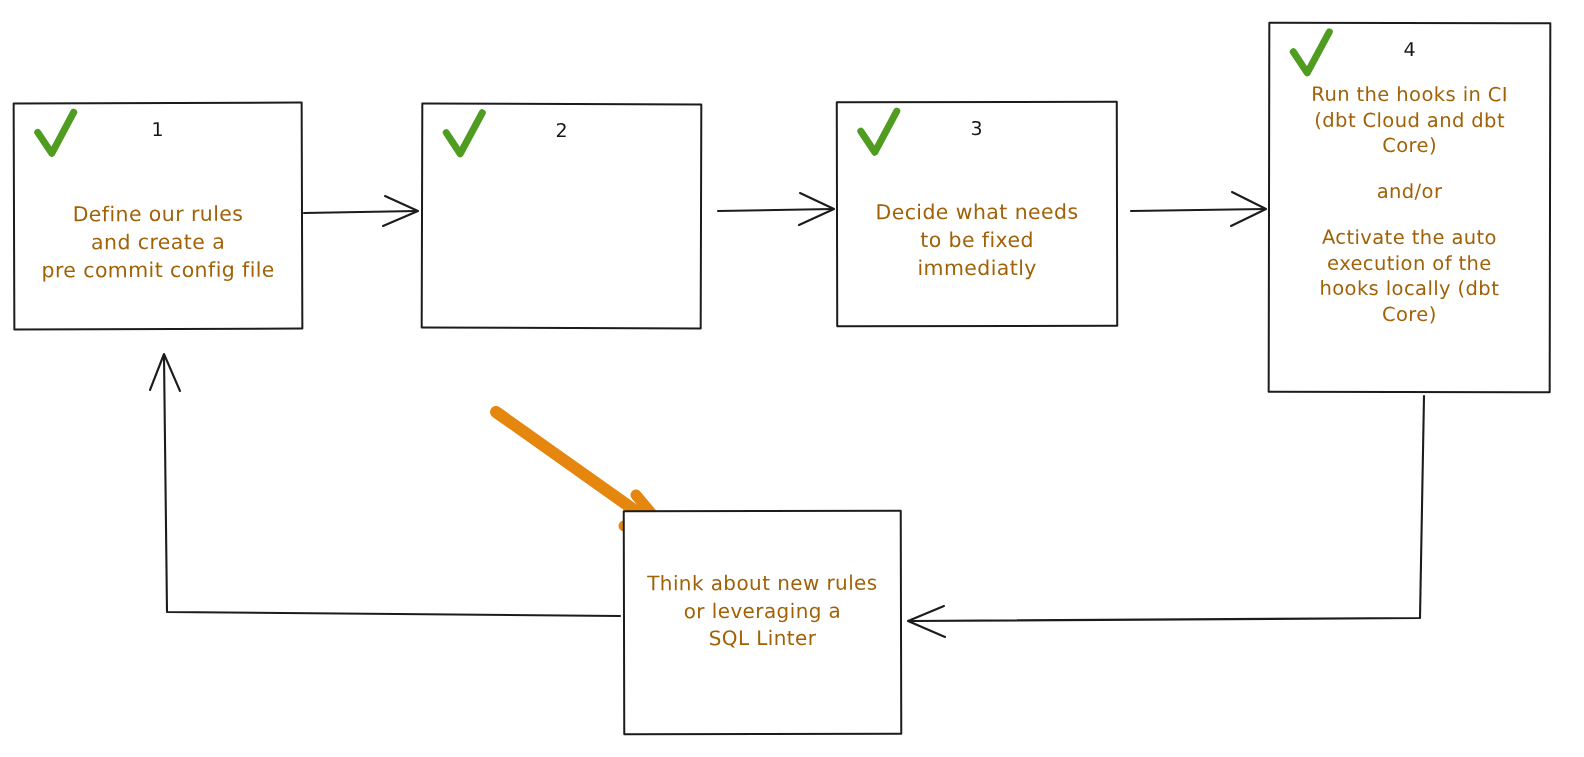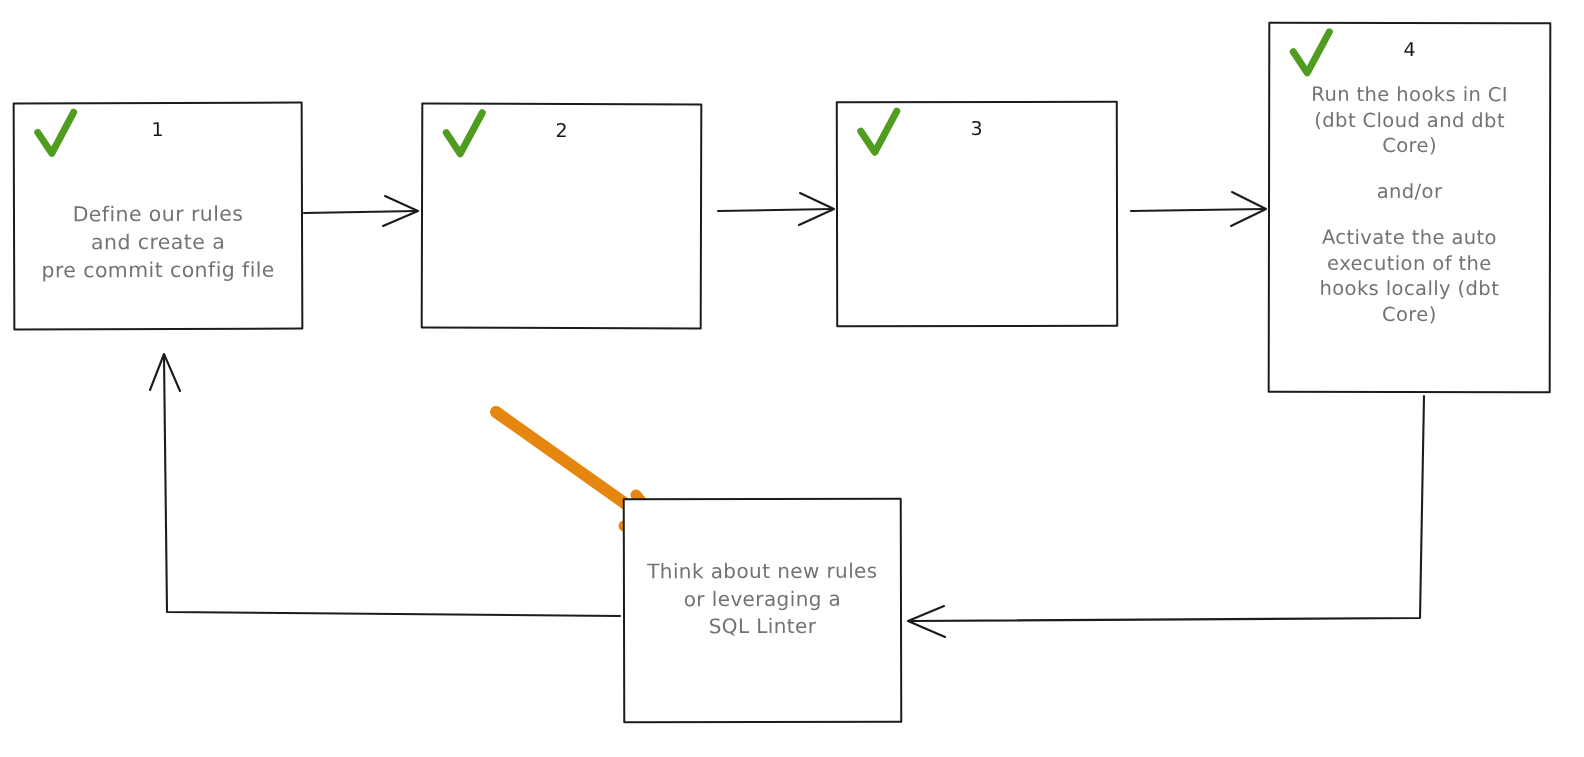--- a/index.html
+++ b/index.html
@@ -30,21 +30,21 @@
     border-radius: 1px;
     display: flex;
     flex-direction: column;
     align-items: center;
   }
   
   #node-1 { left: 13px;   top: 102px; width: 290px;  height: 228px; transform: rotate(-0.18deg); }
   #node-2 { left: 421px;  top: 103px; width: 281px;  height: 226px; transform: rotate(0.16deg); }
   #node-3 { left: 836px;  top: 101px; width: 282px;  height: 226px; transform: rotate(-0.12deg); }
   #node-4 { left: 1268px; top: 22px;  width: 283px;  height: 371px; transform: rotate(0.1deg); }
-  #node-5 { left: 623px;  top: 498px; width: 279px;  height: 225px; transform: rotate(-0.14deg); }
+  #node-5 { left: 623px;  top: 510px; width: 279px;  height: 225px; transform: rotate(-0.14deg); }
 
   .node-head {
     position: relative;
     width: 100%;
     height: 58px;
     flex: 0 0 auto;
   }
   .check {
     position: absolute;
     left: 18px;
@@ -71,21 +71,21 @@
     align-items: center;
     width: 100%;
     padding: 0 8px 6px 8px;
     box-sizing: border-box;
   }
   .node-text {
     text-align: center;
     font-family: "DejaVu Sans", sans-serif;
     font-size: 20.5px;
     line-height: 1.38;
-    color: #737373;
+    color: #a16207;
     letter-spacing: 0.4px;
     white-space: pre-line;
   }
   #node-4 .node-body { justify-content: flex-start; padding-top: 0; }
   #node-4 .node-text { font-size: 19.5px; line-height: 1.32; }
   #node-4 .spacer { height: 20px; }
   #node-5 .node-body { justify-content: flex-start; padding-top: 42px; }
   #node-5 .node-text { font-size: 20px; }
   #node-5 .node-head { height: 16px; }
 </style>
@@ -152,20 +152,25 @@
     <div class="node-number">2</div>
   </div>
 </div>
 
 <div class="node" id="node-3">
   <div class="node-head">
     <svg class="check" viewBox="0 0 48 52">
       <path d="M 5 24 L 19 45 L 41 4" fill="none" stroke="#4f9c20" stroke-width="7" stroke-linecap="round" stroke-linejoin="round"></path>
     </svg>
     <div class="node-number">3</div>
+  </div>
+  <div class="node-body">
+    <div class="node-text">Decide what needs
+to be fixed
+immediatly</div>
   </div>
 </div>
 
 <div class="node" id="node-4">
   <div class="node-head">
     <svg class="check" viewBox="0 0 48 52">
       <path d="M 5 24 L 19 45 L 41 4" fill="none" stroke="#4f9c20" stroke-width="7" stroke-linecap="round" stroke-linejoin="round"></path>
     </svg>
     <div class="node-number">4</div>
   </div>

